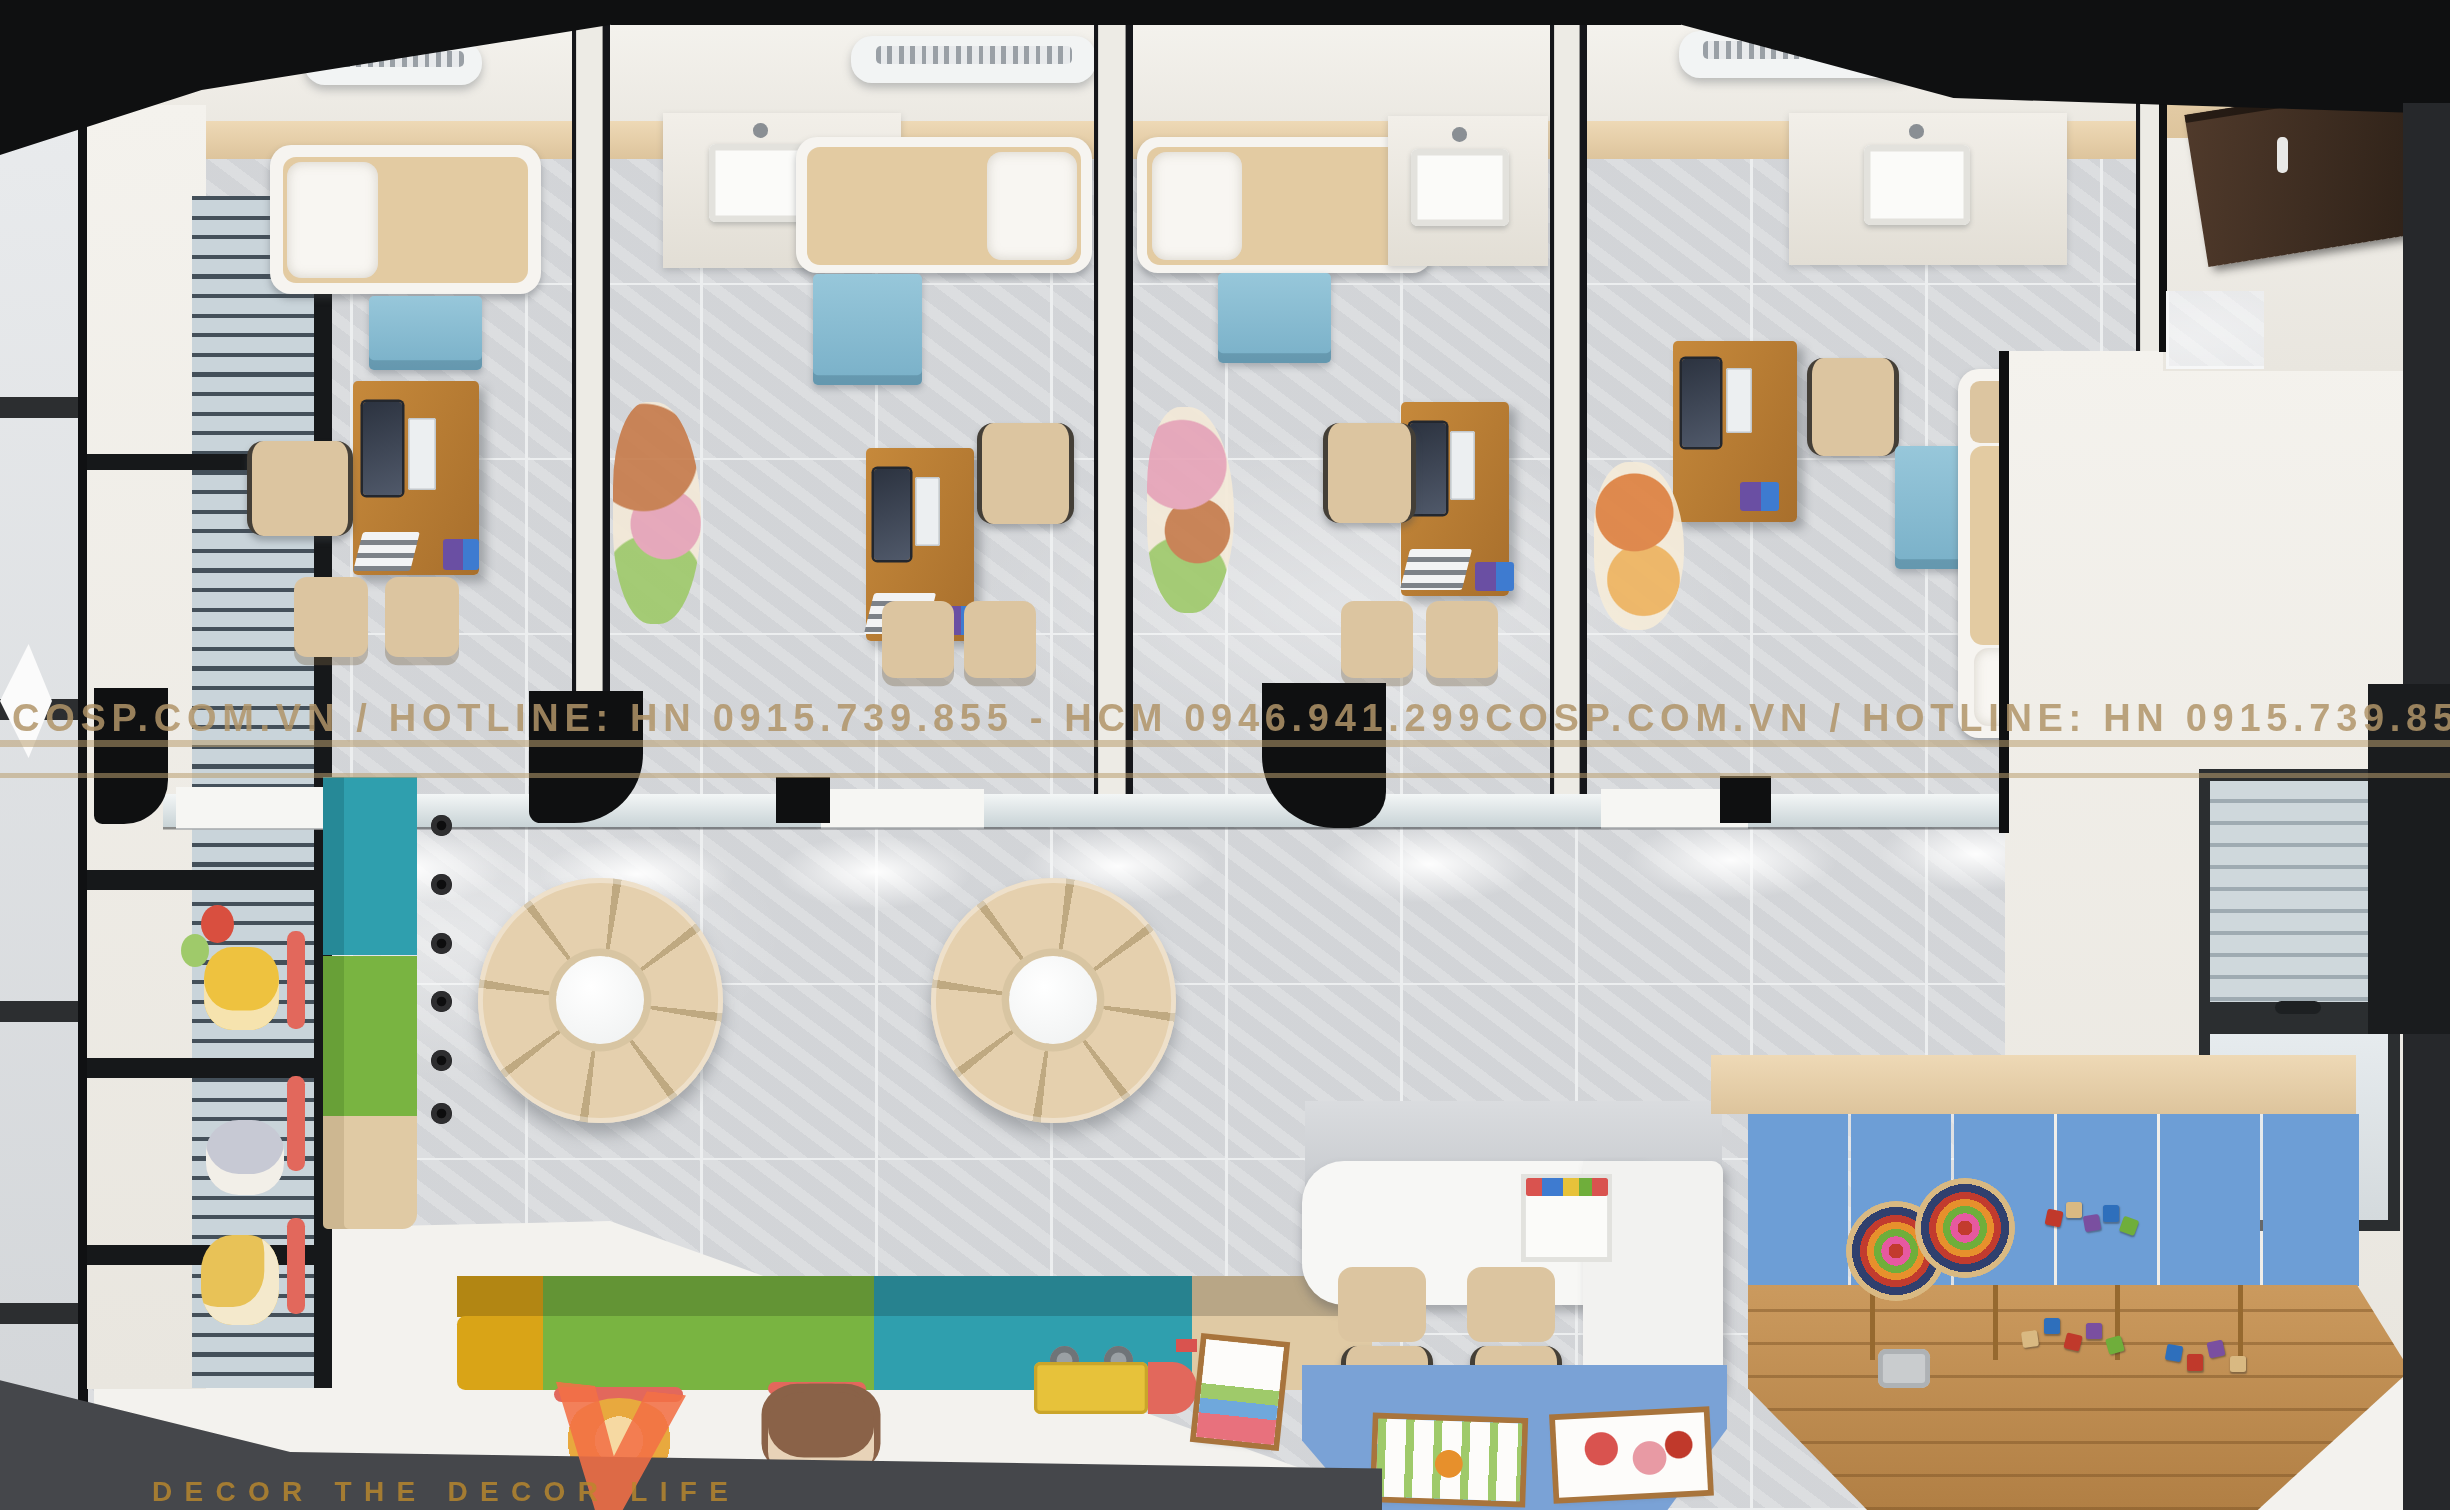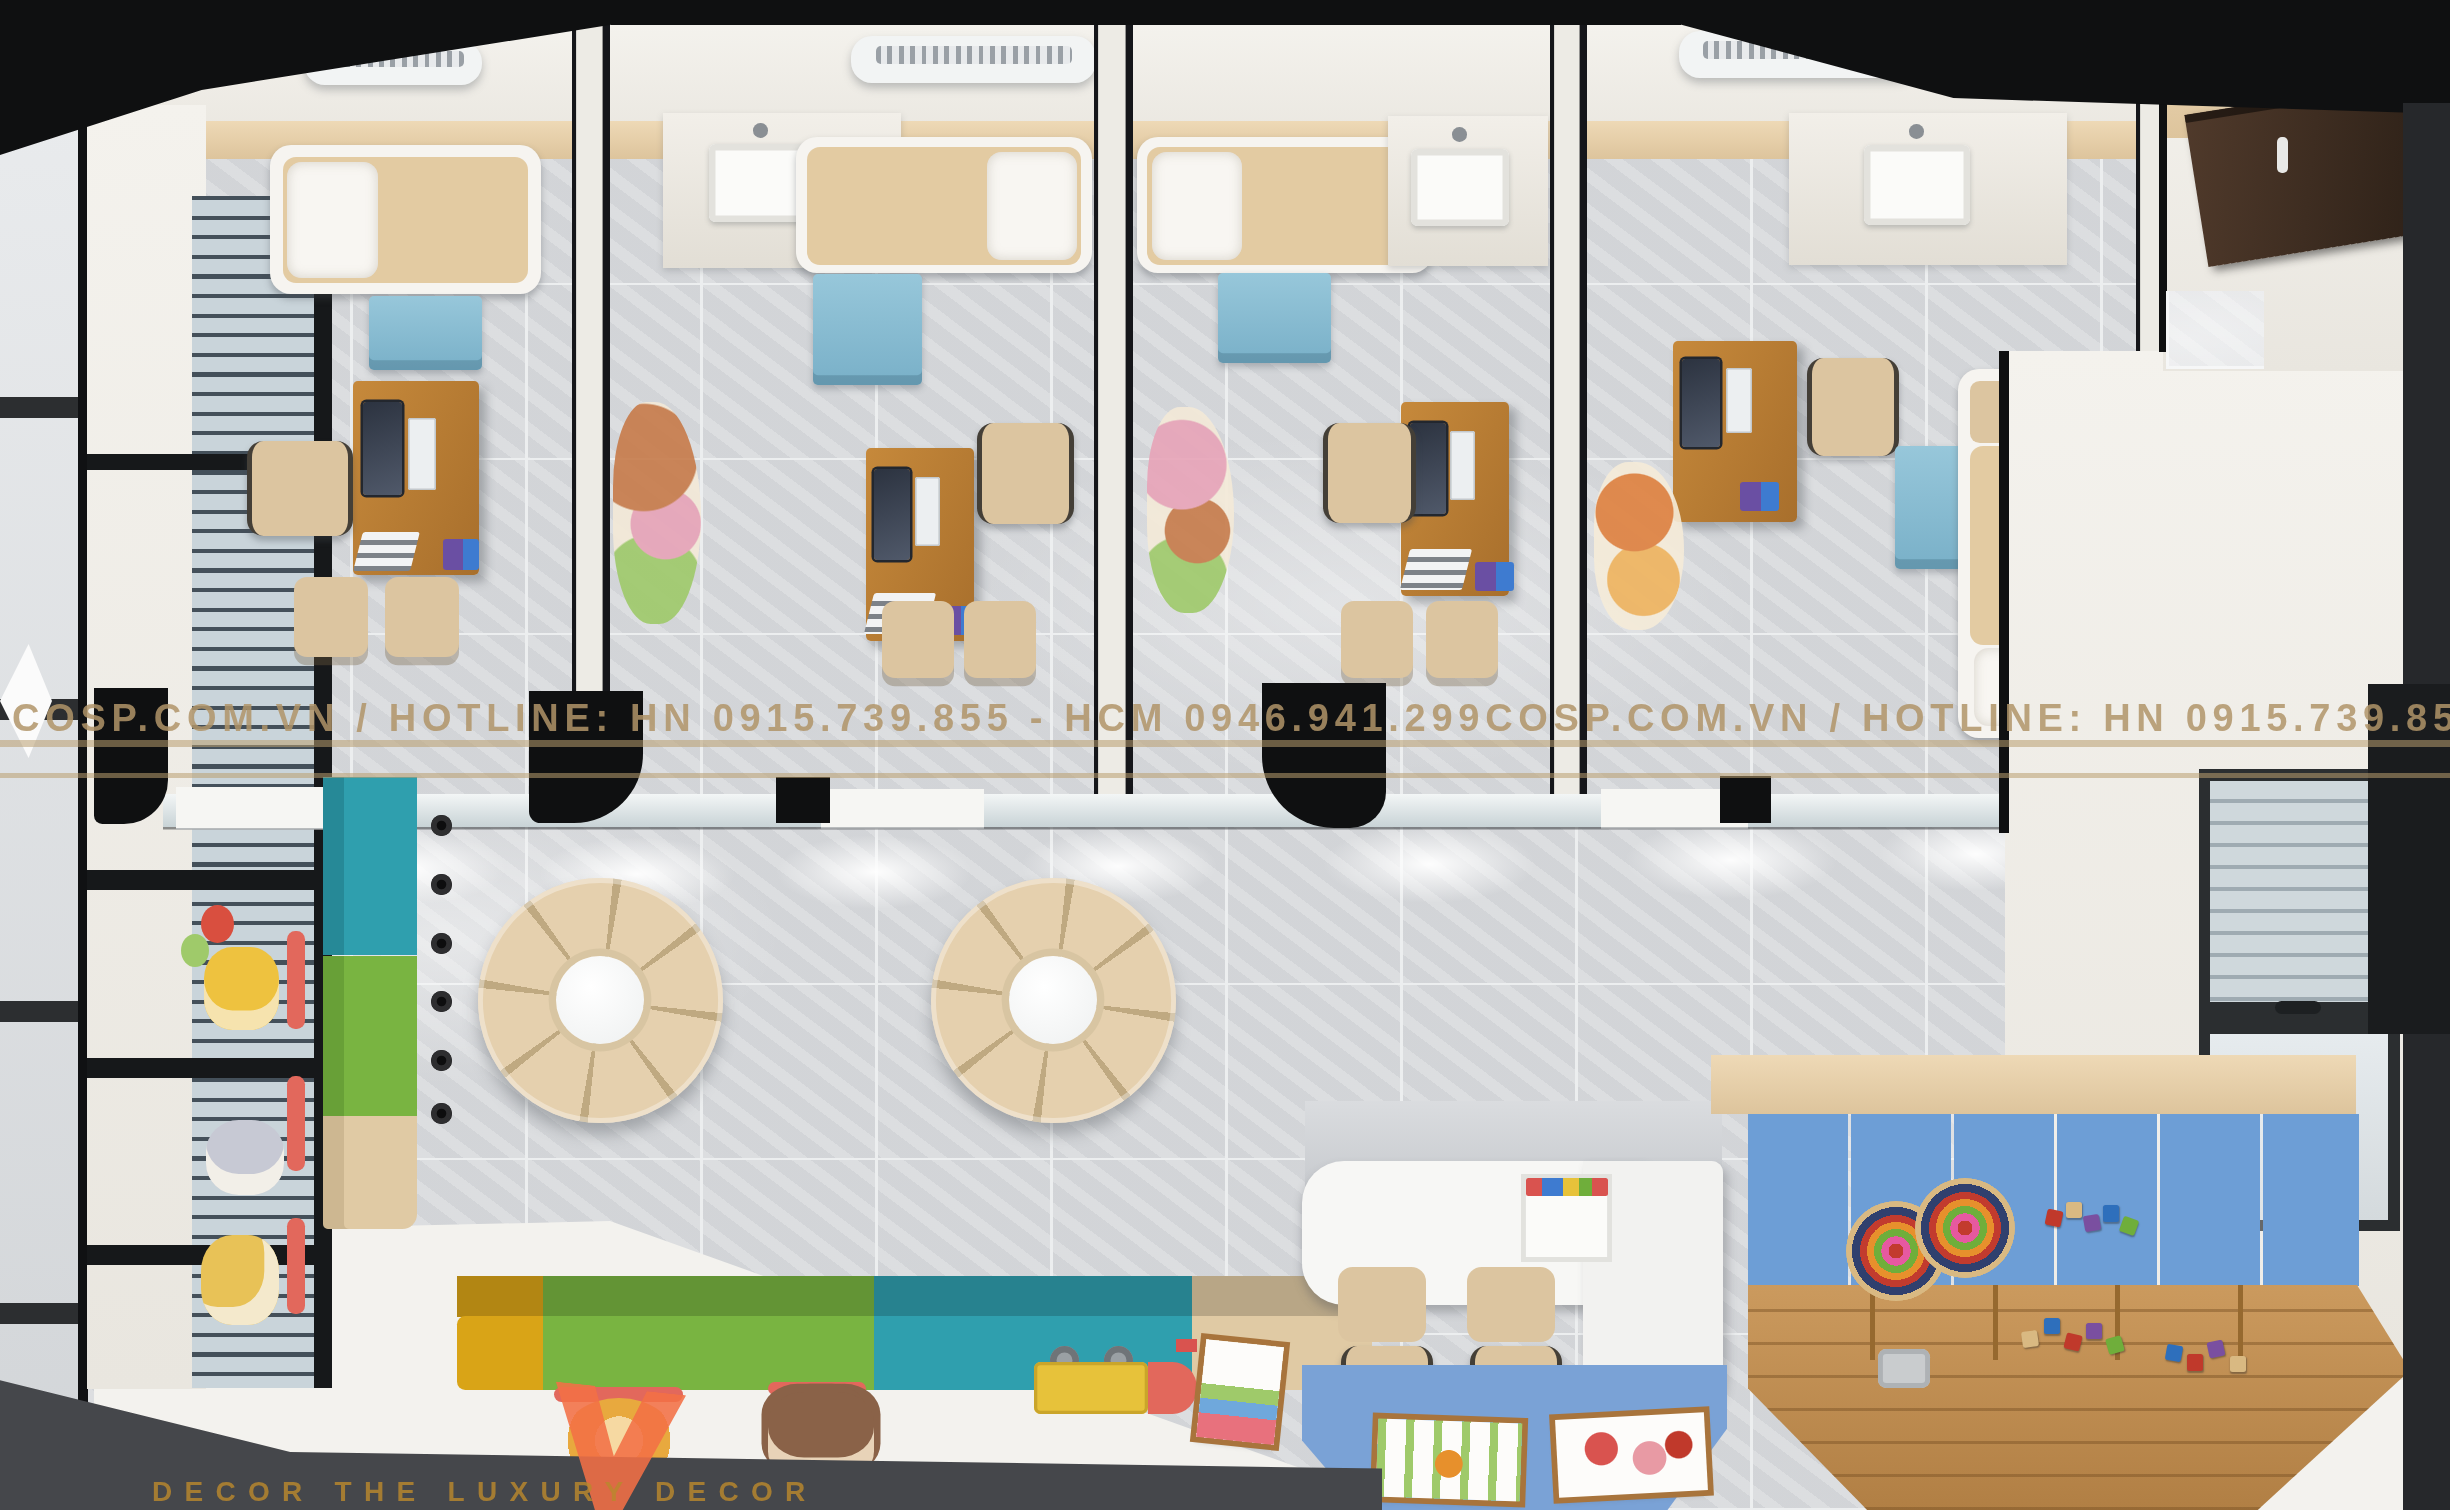--- a/index.html
+++ b/index.html
@@ -324,17 +324,17 @@
 
   <div class="abs" id="watermark" style="left:0;top:690px;width:2450px;height:57px;">
     <span>Cosp.com.vn / Hotline: HN 0915.739.855 - HCM 0946.941.299</span>
     <span>Cosp.com.vn / Hotline: HN 0915.739.855 - HCM 0946.941.299</span>
   </div>
   <div class="abs wline" style="left:0;top:740px;width:2450px;height:7.4px;"></div>
   <div class="abs wline" style="left:0;top:773px;width:2450px;height:4.9px;"></div>
 
   <div class="abs" style="left:147px;top:1388px;width:735px;height:122px;">
     <div class="vmark" style="position:absolute;left:402px;top:0;width:131px;height:124px;transform:rotate(6deg);"></div>
-    <div id="logotag" style="position:absolute;left:4.9px;top:88px;">DECOR THE LUXURY DECOR</div>
+    <div id="logotag" style="position:absolute;left:4.9px;top:88px;">DECOR THE DECOR LIFE</div>
   </div>
 
 </div>
 
 
 </body></html>

